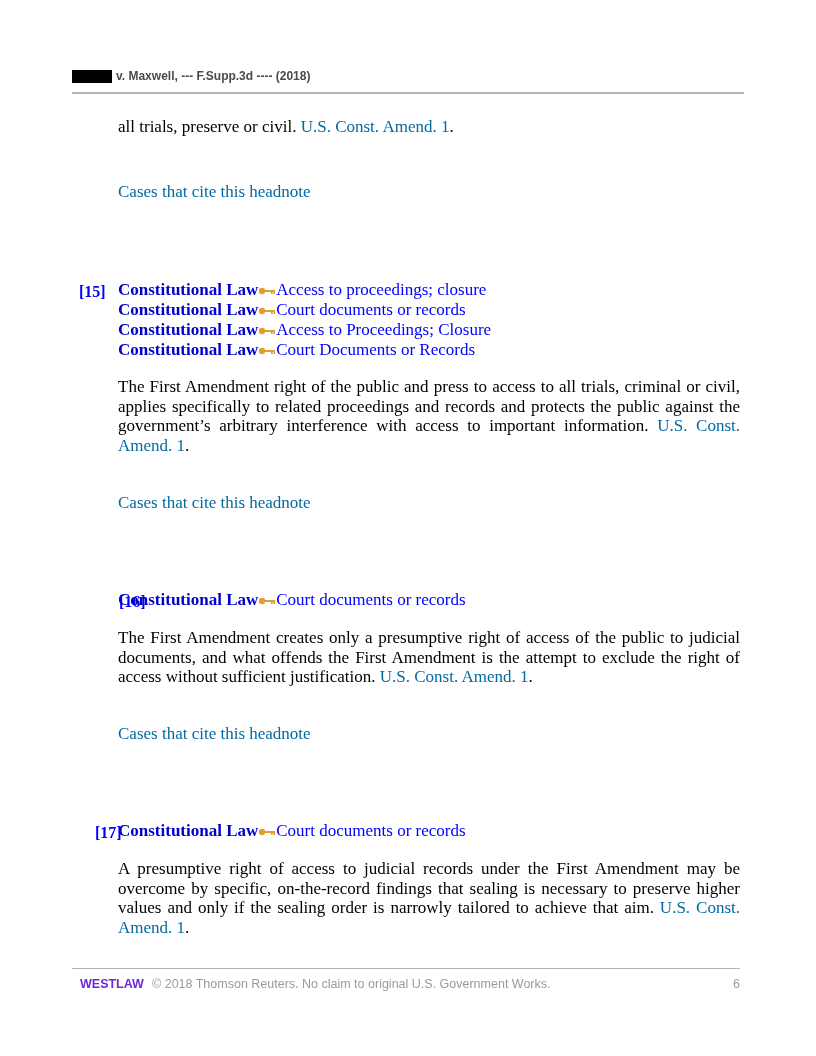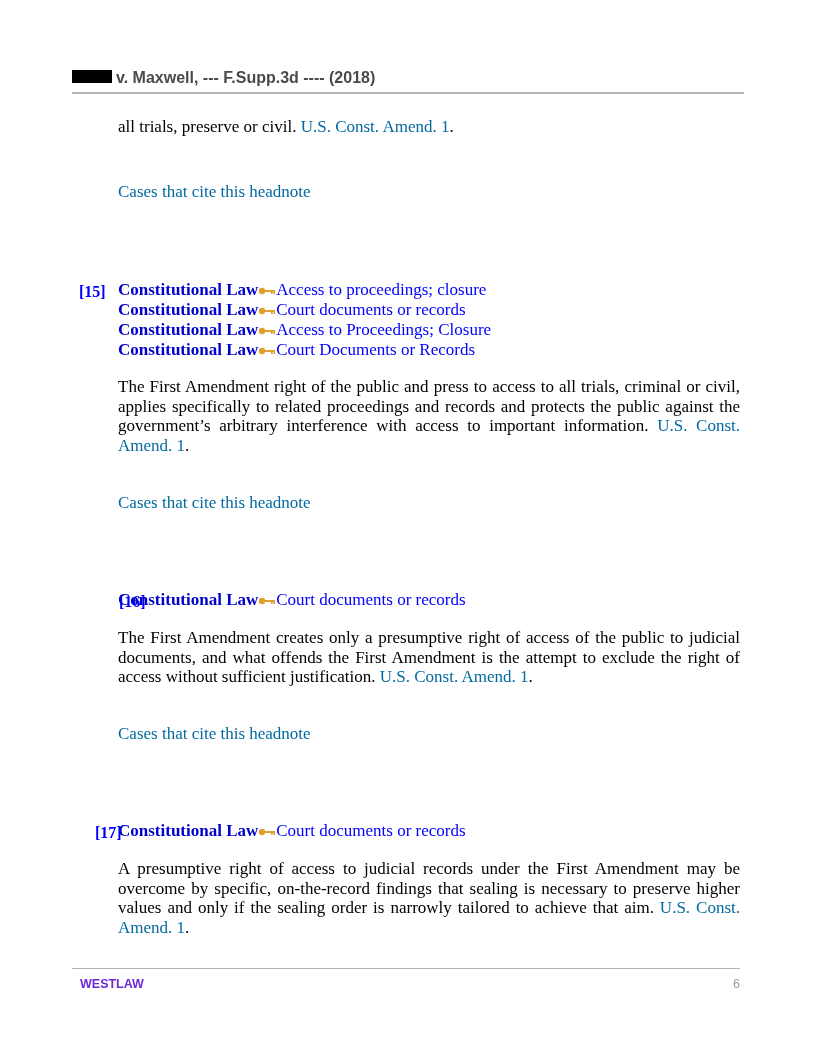--- a/index.html
+++ b/index.html
@@ -1,19 +1,19 @@
 <!DOCTYPE html>
 <html><head>
 <meta charset="utf-8">
 <style>
   html, body { margin: 0; padding: 0; background: #ffffff; }
   body { width: 816px; height: 1056px; position: relative; overflow: hidden; font-family: "Liberation Serif", serif; color: #000; }
   .header { position: absolute; left: 72px; top: 68px; width: 672px; height: 24px; border-bottom: 2px solid #b3b3b3; }
   .header .redact { position: absolute; left: 0; top: 2px; width: 40px; height: 13px; background: #000; }
-  .header .title { position: absolute; left: 44px; top: 1px; font-family: "Liberation Sans", sans-serif; font-weight: bold; font-size: 16px; color: #4a4a4a; }
+  .header .title { position: absolute; left: 44px; top: 1px; font-family: "Liberation Sans", sans-serif; font-weight: bold; font-size: 12px; color: #4a4a4a; }
   .para { position: absolute; left: 118px; width: 622px; font-size: 17px; line-height: 19.5px; text-align: justify; }
   .link { color: #0369a1; cursor: pointer; }
   .cases { position: absolute; left: 118px; font-size: 17px; color: #0369a1; cursor: pointer; }
   .hn-num { position: absolute; left: 79px; font-weight: bold; font-size: 16px; color: #0000ff; }
   .kt { position: absolute; left: 118px; font-size: 17px; line-height: 19.5px; color: #0000ff; white-space: nowrap; }
   .kt .topic { font-weight: bold; color: #0000cc; margin-top: 20px; }
   .key { display: inline-block; width: 18px; height: 10px; position: relative; vertical-align: -1px; }
   .key svg { position: absolute; left: 0; top: 0; }
   .footer { position: absolute; left: 72px; top: 968px; width: 668px; border-top: 1.5px solid #b3b3b3; height: 30px; font-family: "Liberation Sans", sans-serif; font-size: 12.5px; color: #9a9a9a; }
   .footer .brand { position: absolute; left: 8px; top: 8px; color: #6d28d9; font-weight: bold; }
@@ -85,14 +85,15 @@
         <circle cx="4" cy="5" r="3.2" fill="#e0a030"></circle>
         <rect x="6" y="4" width="11" height="2" fill="#e0a030"></rect>
         <rect x="13" y="6" width="1.6" height="2" fill="#e0a030"></rect>
         <rect x="15.4" y="6" width="1.6" height="2" fill="#e0a030"></rect>
       </svg></span><span>Court documents or records</span>
 </div>
 <div class="para" style="top:859px;"><span>A presumptive right of access to judicial records under the First Amendment may be overcome by specific, on-the-record findings that sealing is necessary to preserve higher values and only if the sealing order is narrowly tailored to achieve that aim. </span><span class="link">U.S. Const. Amend. 1</span><span>.</span></div>
 
 <div class="footer">
   <span class="brand">WESTLAW</span>
+  <span class="copy">© 2018 Thomson Reuters. No claim to original U.S. Government Works.</span>
   <span class="page">6</span>
 </div>
 
 </body></html>

